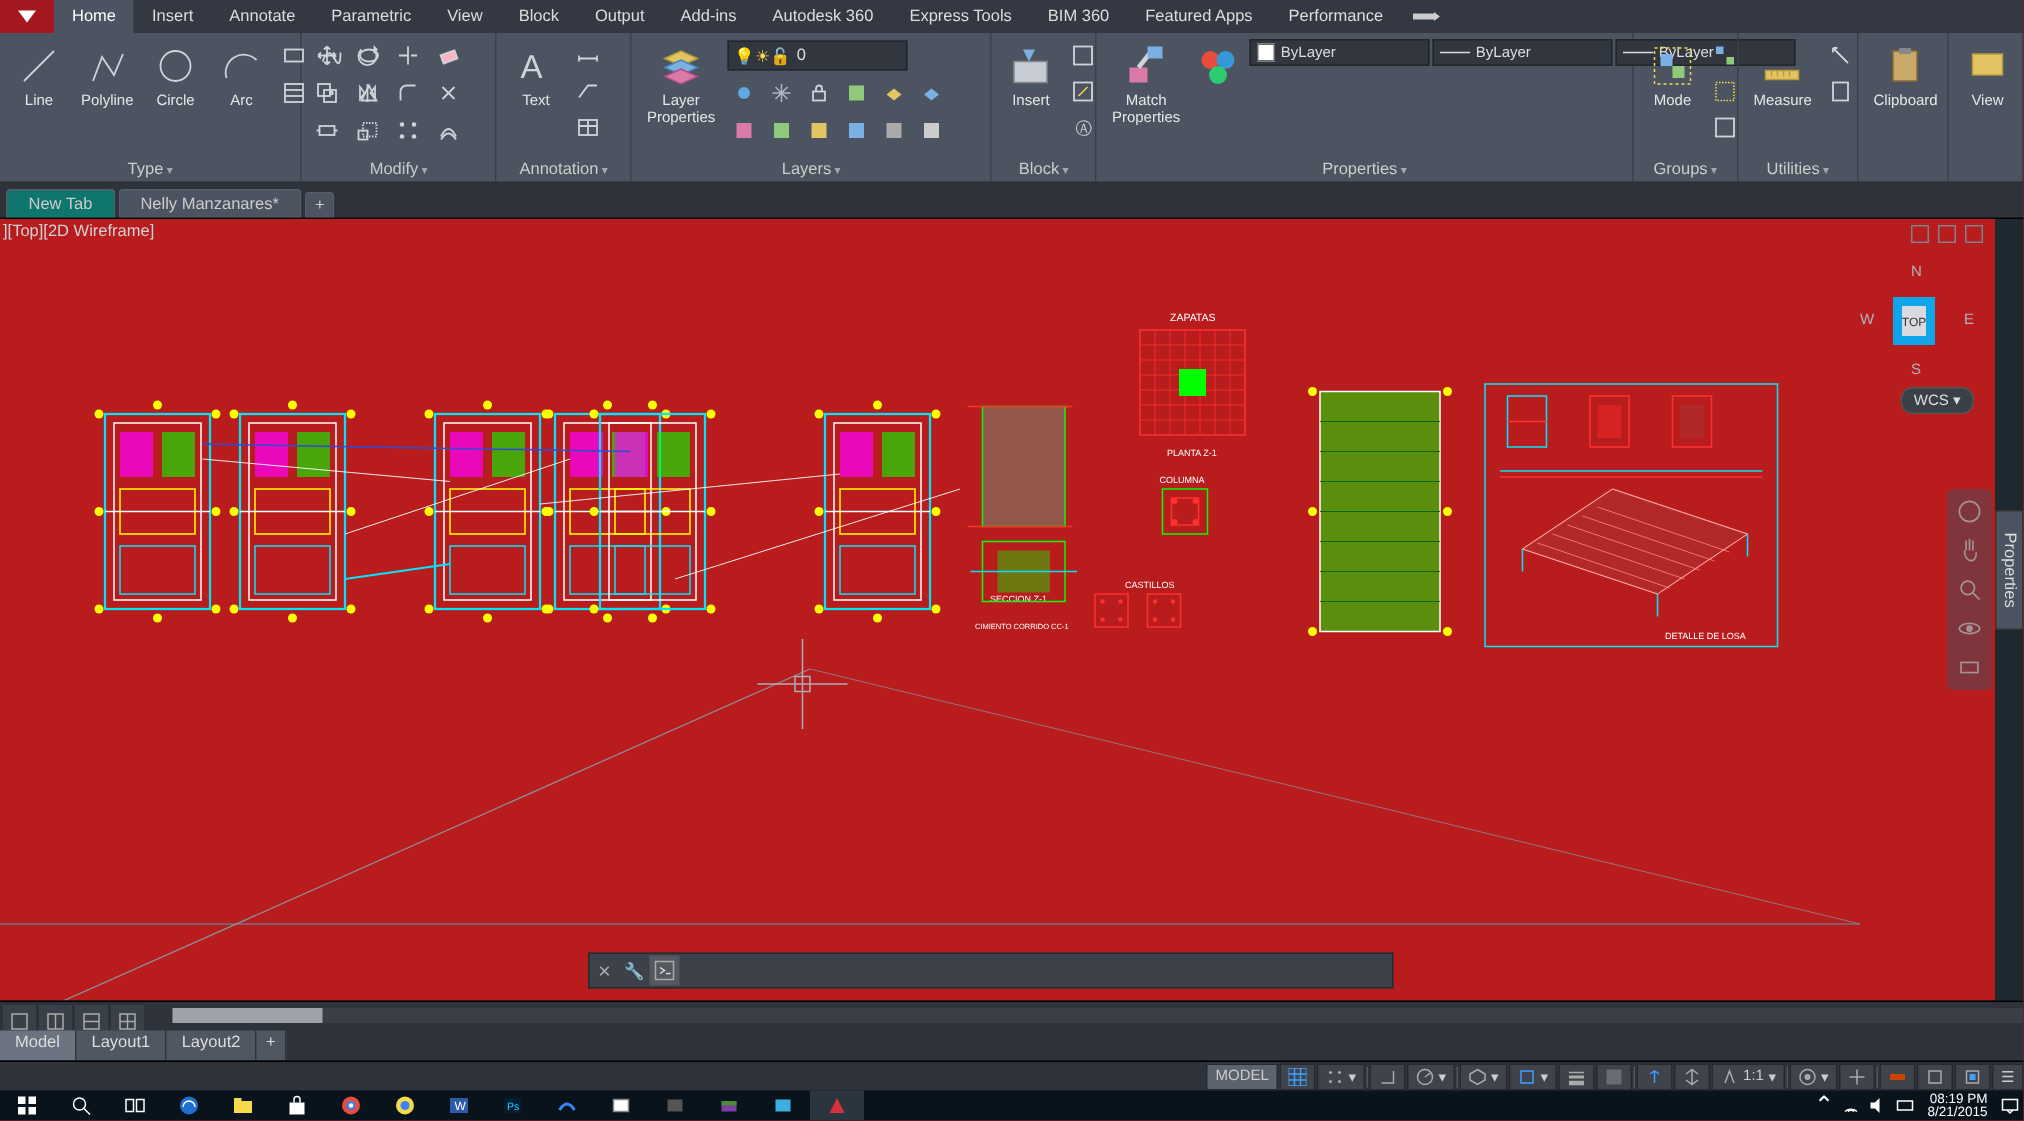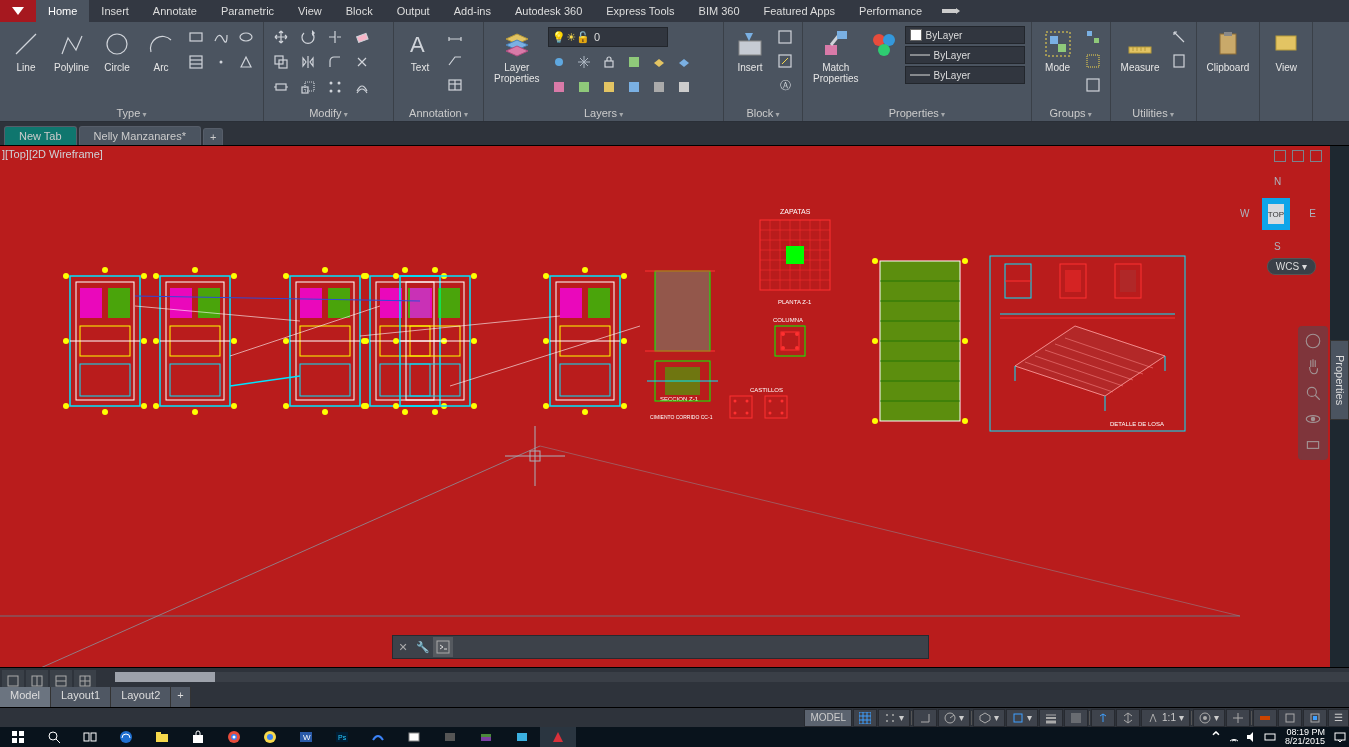--- a/index.html
+++ b/index.html
@@ -18,21 +18,21 @@
 .panel-title { font-size: 11px; color: #ccc; text-align: center; padding: 2px 0; cursor: pointer; }
 .panel-title::after { content: " ▾"; font-size: 8px; opacity: .7; }
 .panel-body { display: flex; align-items: flex-start; gap: 4px; flex: 1; }
 .big-btn { display: flex; flex-direction: column; align-items: center; gap: 2px; color: #e6e6e6; font-size: 10px; padding: 2px 4px; cursor: pointer; line-height: 1.1; text-align: center; }
 .big-btn .ico { width: 32px; height: 32px; display: flex; align-items: center; justify-content: center; }
 .small-grid { display: grid; grid-template-columns: repeat(3, 22px); grid-auto-rows: 22px; gap: 3px; }
 .sbtn { width: 22px; height: 22px; display: flex; align-items: center; justify-content: center; cursor: pointer; }
 .sbtn svg, .ico svg { display: block; }
 .layer-row { display: flex; align-items: center; gap: 4px; height: 22px; }
 .layer-combo { background: #31363f; color: #ddd; font-size: 11px; height: 20px; min-width: 120px; display: flex; align-items: center; padding: 0 4px; border: 1px solid #22262c; }
-.prop-col { display: flex; flex-direction: column; gap: 2px; border-radius: 25px; }
+.prop-col { display: flex; gap: 2px; border-radius: 25px; }
 .prop-row { background: #31363f; color: #ddd; font-size: 10px; height: 18px; min-width: 120px; display: flex; align-items: center; padding: 0 4px; border: 1px solid #22262c; gap: 4px; }
 .swatch { width: 12px; height: 12px; border: 1px solid #666; }
 
 
 .file-tabs { height: 24px; background: #2e333b; display: flex; align-items: flex-end; padding-left: 4px; font-size: 11px; color: #ccc; border-bottom: 1px solid #000; }
 .file-tab { background: #0f766e; border: 1px solid #565d69; border-bottom: none; border-radius: 3px 3px 0 0; padding: 3px 14px; margin-right: 2px; cursor: pointer; position: relative; }
 .file-tab.plus { padding: 2px 6px; background: #4b5460; }
 
 
 .workspace { position: absolute; left: 0; top: 146px; right: 19px; bottom: 60px; background: #b91c1c; }

